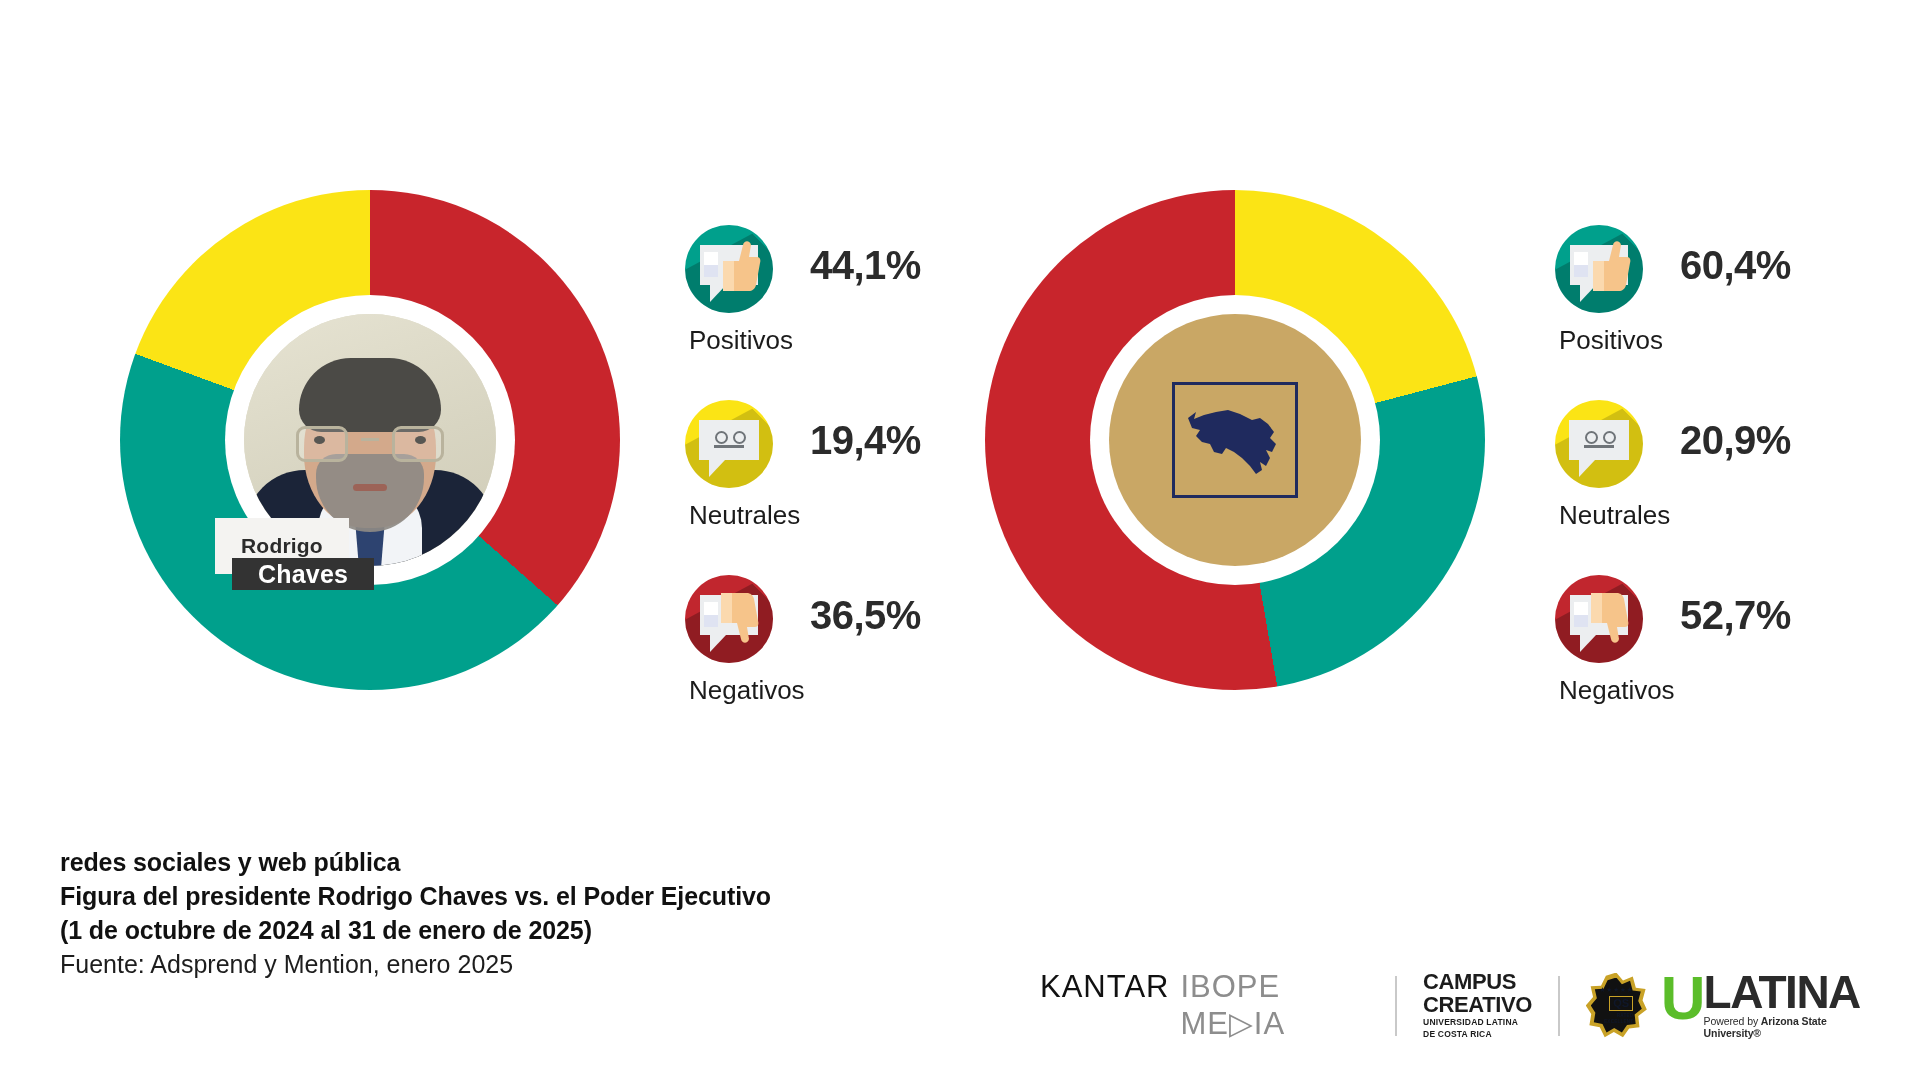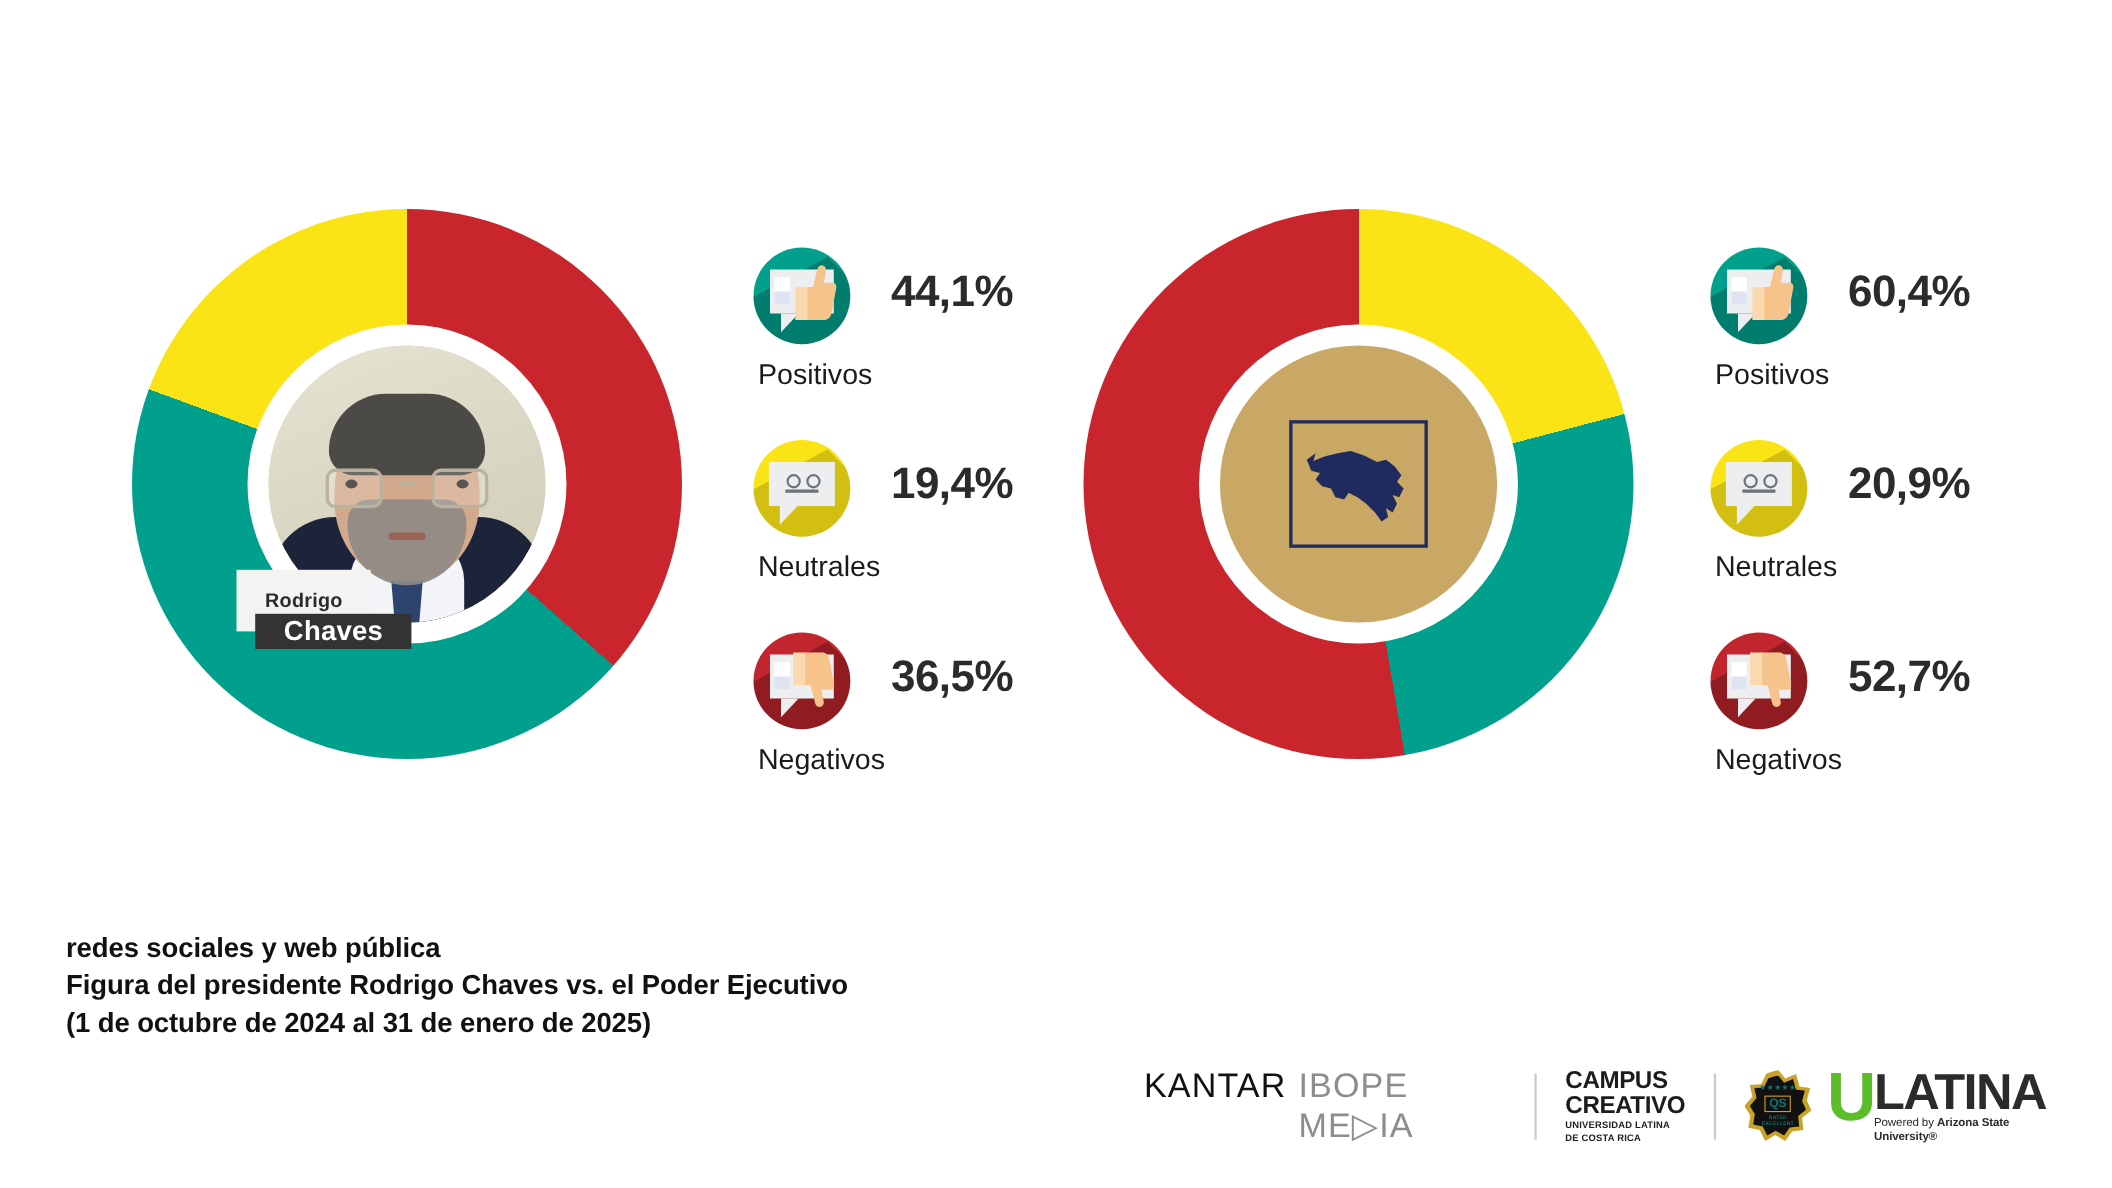--- a/index.html
+++ b/index.html
@@ -97,21 +97,21 @@
   .cr-map{position:absolute;left:50%;top:50%;transform:translate(-50%,-50%);}
 
   
   .nametag{
     position:absolute;display:flex;align-items:center;
     font-weight:bold;letter-spacing:.2px;white-space:nowrap;
     z-index:9;
   }
   #name-first{
     left:215px;top:518px;height:56px;padding:0 26px;
-    background:#f4f3f1;color:#2b2b2b;font-size:18px;
+    background:#f4f3f1;color:#2b2b2b;font-size:21px;
   }
   #name-last{
     left:232px;top:558px;height:32px;padding:0 26px;
     background:#333333;color:#ffffff;font-size:25px;
   }
 
   
   .legend{position:absolute;width:330px;}
   #legend-left{left:685px;top:225px;}
   #legend-right{left:1555px;top:225px;}
@@ -177,21 +177,21 @@
     display:flex;align-items:center;justify-content:center;
   }
   .qs-star{
     position:absolute;inset:0;background:#c9a227;
     clip-path:polygon(50% 0%,61% 12%,77% 6%,82% 23%,98% 25%,93% 42%,100% 56%,86% 66%,88% 83%,71% 85%,61% 98%,46% 90%,31% 98%,23% 83%,6% 80%,9% 63%,0 50%,12% 37%,8% 21%,25% 20%,33% 5%);
   }
   .qs-inner{
     position:absolute;inset:5px;background:#111;
     clip-path:polygon(50% 0%,61% 12%,77% 6%,82% 23%,98% 25%,93% 42%,100% 56%,86% 66%,88% 83%,71% 85%,61% 98%,46% 90%,31% 98%,23% 83%,6% 80%,9% 63%,0 50%,12% 37%,8% 21%,25% 20%,33% 5%);
   }
-  .qs-txt{position:relative;text-align:center;color:#0f766e;}
+  .qs-txt{position:relative;text-align:right;color:#0f172a;}
   .qs-stars{font-size:7px;letter-spacing:.5px;line-height:1;}
   .qs-qs{font-size:11px;font-weight:bold;border:1px solid #c9a227;padding:0 3px;margin:1.5px 0;display:inline-block;line-height:1.15;}
   .qs-rated{font-size:4.6px;font-weight:bold;line-height:1.3;letter-spacing:.2px;}
   .ula-mark{display:flex;align-items:flex-start;}
   .ula-u{font-size:62px;font-weight:bold;color:#5bbd2a;line-height:.84;letter-spacing:-3px;}
   .ula-right{margin-left:1px;}
   .ula-latina{font-size:46px;font-weight:bold;color:#2b2b2b;line-height:.88;letter-spacing:-1.5px;}
   .ula-pow{font-size:10.5px;color:#2b2b2b;margin-top:3px;letter-spacing:-.1px;}
   .ula-pow b{font-weight:bold;}
 </style>
@@ -348,20 +348,21 @@
       </div>
       <div class="legend-value">52,7%</div>
       <div class="legend-label">Negativos</div>
     </div>
   </div>
 
   <div id="caption">
     <div class="cap-bold">redes sociales y web pública</div>
     <div class="cap-bold">Figura del presidente Rodrigo Chaves vs. el Poder Ejecutivo</div>
     <div class="cap-bold">(1 de octubre de 2024 al 31 de enero de 2025)</div>
+    <div class="cap-src">Fuente: Adsprend y Mention, enero 2025</div>
   </div>
 
   <div id="logobar">
 
     <div class="logo-kantar">
       <span class="k-bold">KANTAR</span>
       <span class="k-light">IBOPE ME▷IA</span>
     </div>
 
     <div class="logo-div"></div>

